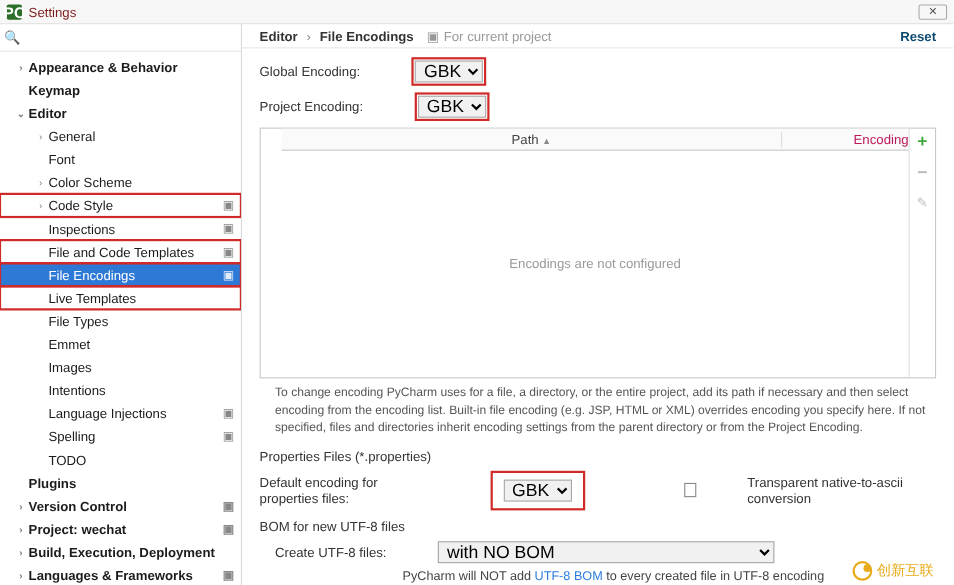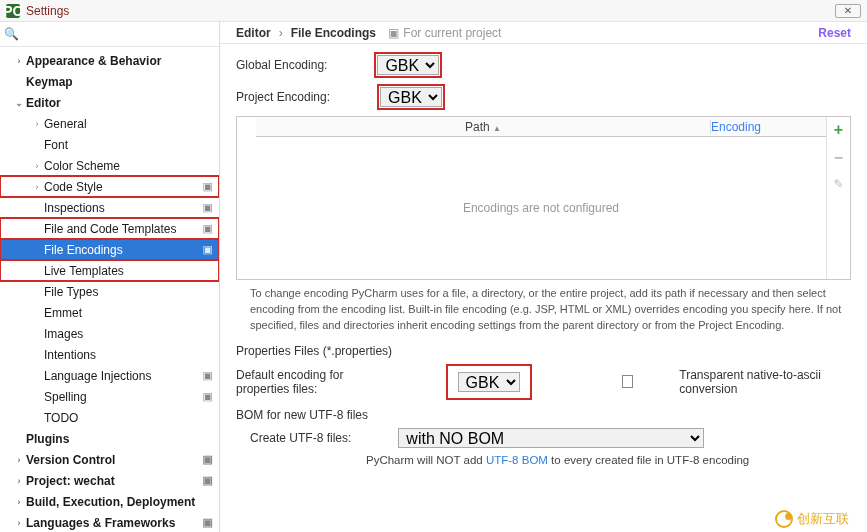--- a/index.html
+++ b/index.html
@@ -28,31 +28,31 @@
   .redbox { outline: 2px solid #cf2a27; outline-offset: -1px; }
   .redinl { border: 2px solid #cf2a27; }
 
   .main { flex: 1; padding: 8px 16px 10px 16px; position: relative; overflow: hidden; }
   .crumbs { display: flex; align-items: center; gap: 8px; height: 22px; border-bottom: 1px solid #e7e7e7; margin: -8px -16px 8px -16px; padding: 0 16px; }
   .crumbs .c1 { font-weight: bold; }
   .crumbs .sep { color: #888; }
   .crumbs .c2 { font-weight: bold; }
   .crumbs .projtag { color: #999; display: inline-flex; align-items: center; gap: 4px; margin-left: 4px; }
   .crumbs .spacer { flex: 1; }
-  .crumbs .reset { color: #8b5cf6; font-weight: bold; cursor: pointer; }
+  .crumbs .reset { color: #0c4a6e; font-weight: bold; cursor: pointer; }
 
   .row { display: flex; align-items: center; margin-bottom: 6px; gap: 41px; }
   .row label { margin-right: 6px; }
   select.combo { height: 20px; font-size: 16px; border: 1px solid #a8a8a8; background: #f1f1f1; padding: 0 3px; }
 
-  .pathstable { border: 1px solid #c8c8c8; height: 164px; display: flex; margin-top: 4px; padding-left: 19px; }
+  .pathstable { border: 1px solid #c8c8c8; height: 228px; display: flex; margin-top: 4px; padding-left: 19px; }
   .ptleft { flex: 1; display: flex; flex-direction: column; }
   .ptheader { display: flex; border-bottom: 1px solid #c8c8c8; background: #fafafa; height: 20px; align-items: center; }
   .ptheader .colpath { flex: 1; text-align: center; color: #444; border-right: 1px solid #ddd; }
-  .ptheader .colenc { width: 115px; text-align: left; color: #3b82f6; }
+  .ptheader .colenc { width: 115px; text-align: right; color: #be185d; }
   .ptempty { flex: 1; display: flex; align-items: center; justify-content: center; color: #9a9a9a; font-size: 12px; }
   .ptright { width: 24px; border-left: 1px solid #e2e2e2; display: flex; flex-direction: column; align-items: center; padding-top: 4px; gap: 10px; }
   .ptright .plus { color: #3fa93f; font-size: 16px; font-weight: bold; cursor: pointer; }
   .ptright .minus { color: #bbb; font-size: 16px; font-weight: bold; }
   .ptright .pen { color: #bbb; font-size: 12px; }
 
   .helptext { font-size: 11px; color: #555; line-height: 1.45; margin: 6px 4px 10px 14px; }
   .section-title { font-size: 12px; color: #333; margin: 4px 0 6px 0; }
   .link { color: #2b7de1; }
 

